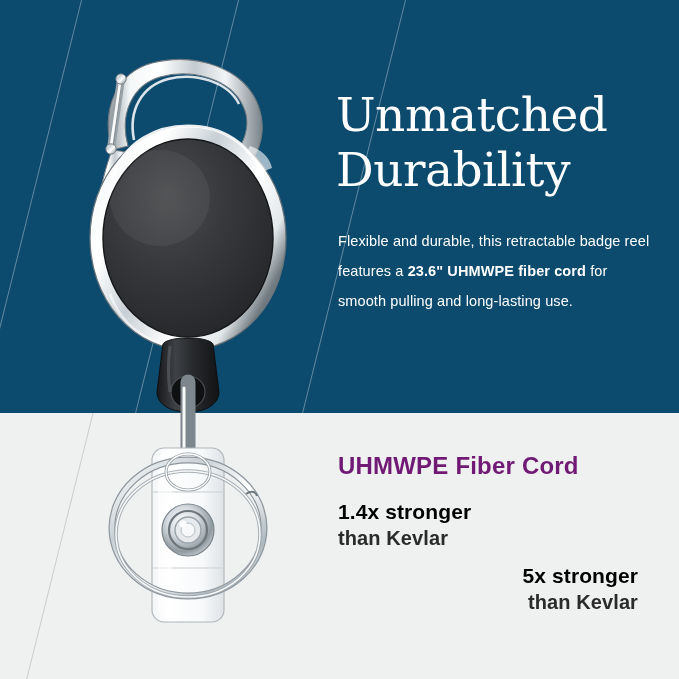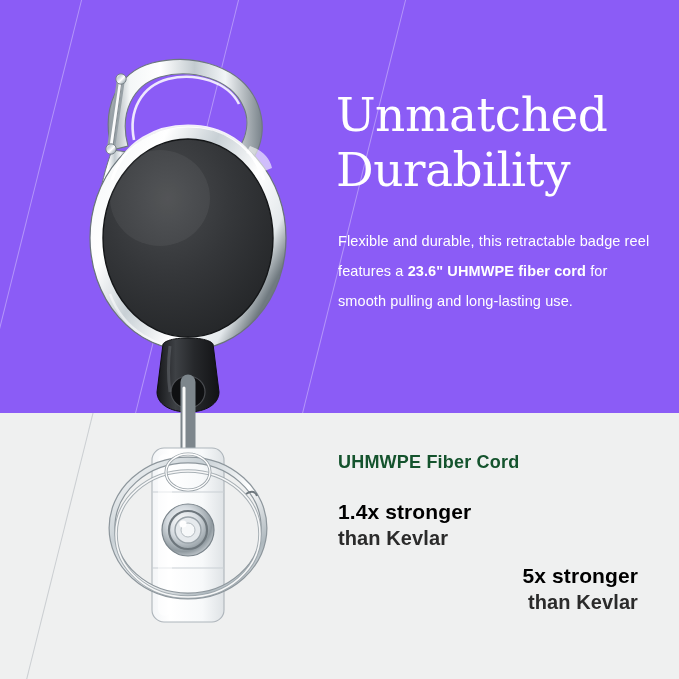--- a/index.html
+++ b/index.html
@@ -16,21 +16,21 @@
     width:679px; height:679px;
     overflow:hidden;
     background:#eff0f0;
   }
 
   
   .panel-blue {
     position:absolute;
     left:0; top:0;
     width:679px; height:413px;
-    background:#8b5cf6;
+    background:#0c4a6e;
     overflow:hidden;
   }
   .panel-light {
     position:absolute;
     left:0; top:413px;
     width:679px; height:266px;
     background:#eff0f0;
     overflow:hidden;
   }
 
@@ -73,23 +73,23 @@
     color:#ffffff;
     letter-spacing:0.1px;
   }
   .body-copy b { font-weight:700; }
 
   
   .sub-head {
     position:absolute;
     left:338px; top:452px;
     font-family:"Liberation Sans", sans-serif;
-    font-size:18px;
+    font-size:24px;
     font-weight:700;
-    color:#14532d;
+    color:#701a75;
     letter-spacing:0.2px;
   }
   .stat { position:absolute; left:338px; width:300px; }
   .stat-1 { top:499px; }
   .stat-2 { top:563px;text-align:right; }
   .stat .big {
     display:block;
     font-size:21px;
     font-weight:700;
     color:#000000;

